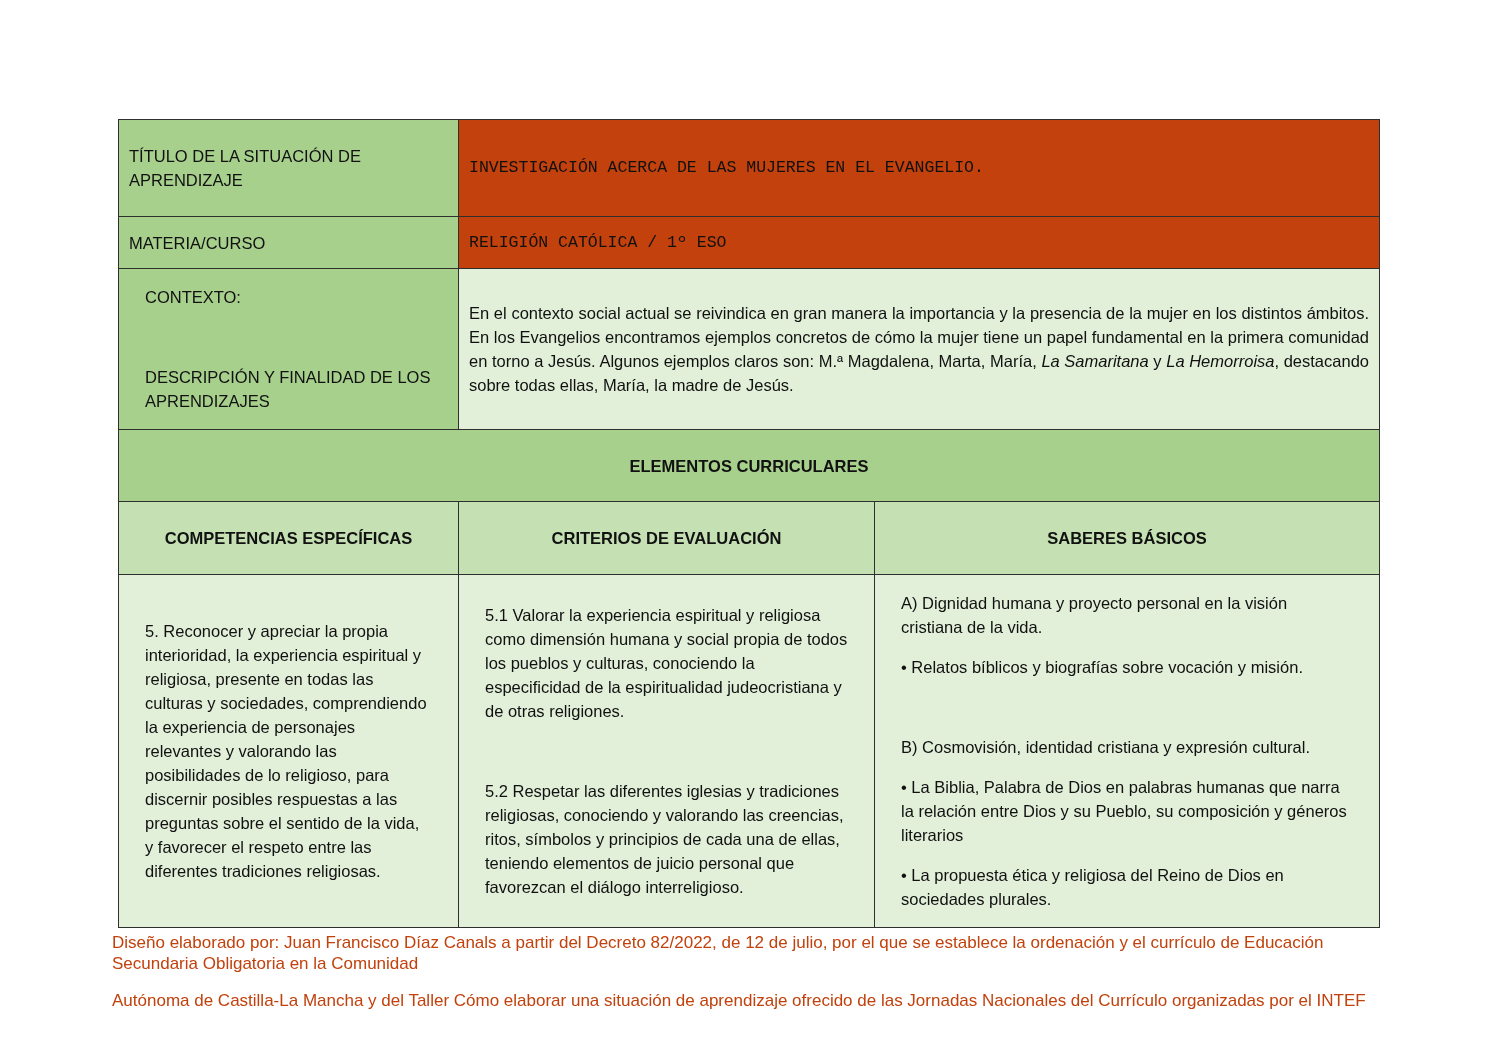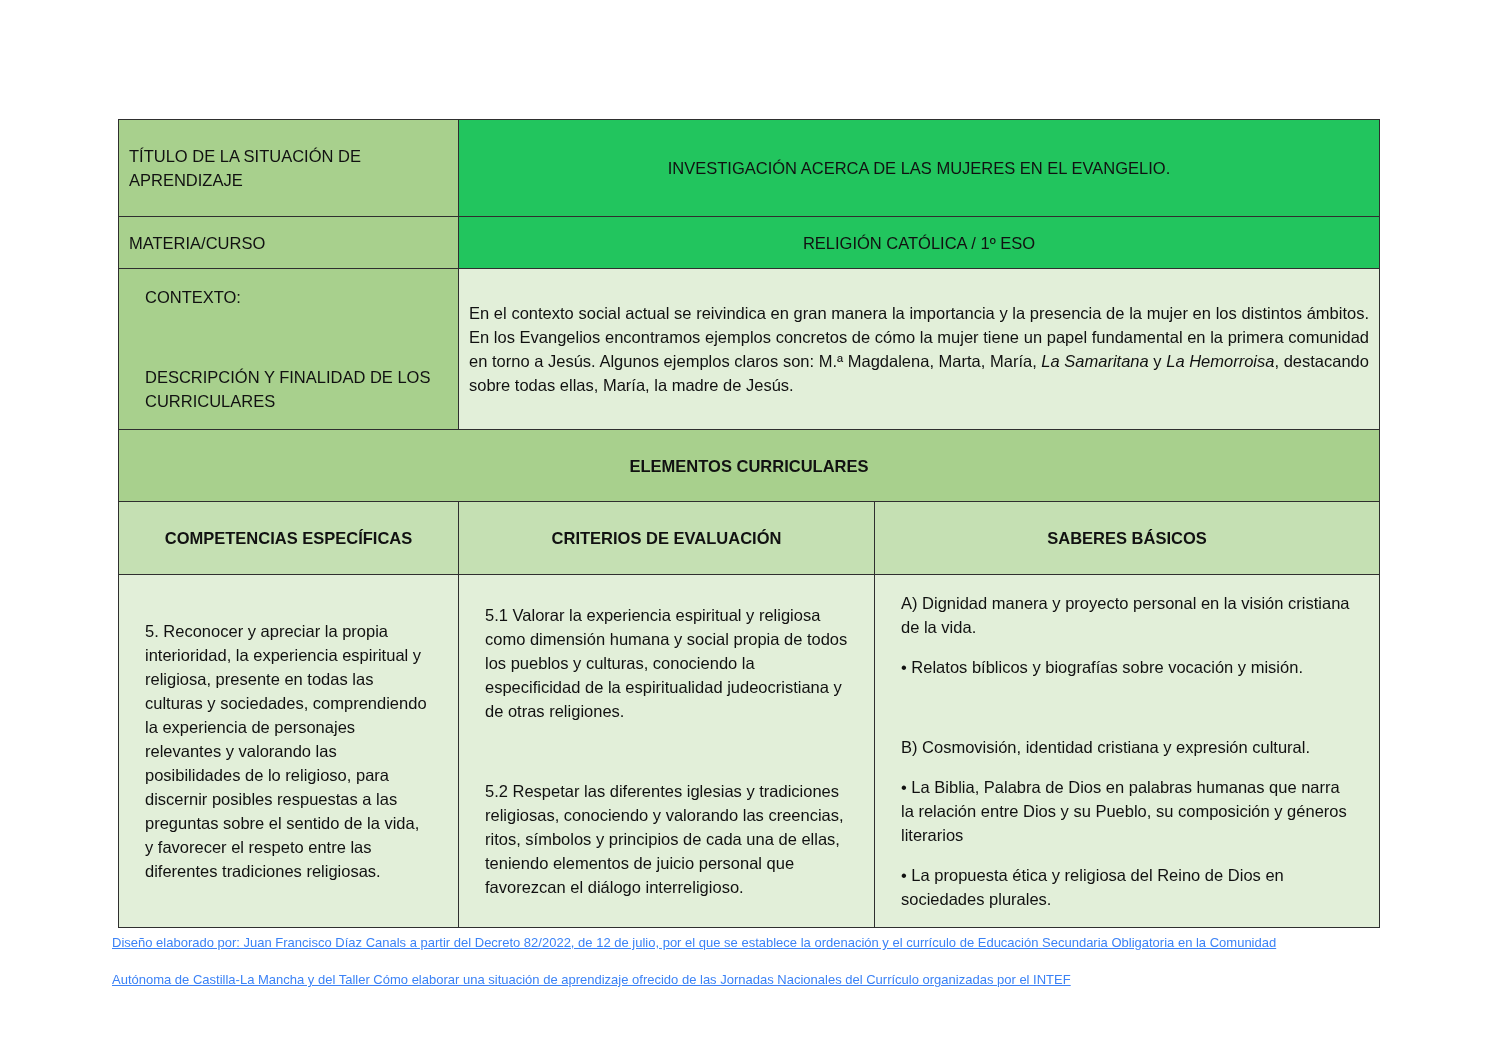--- a/index.html
+++ b/index.html
@@ -29,22 +29,23 @@
       padding: 0 10px;
       font-size: 16.5px;
       line-height: 24px;
     }
     .label-cell {
       background: #a8d08d;
       font-weight: normal;
       font-size: 16px;
     }
     .value-cell {
-      background: #22c55e;
-      text-align: center;
+      background: #c2410c;
+      text-align: left;
+      font-family: Liberation Mono, monospace;
     }
     .context-cell {
       background: #e2efd9;
       text-align: justify;
       vertical-align: middle;
     }
     .section-header {
       background: #a8d08d;
       text-align: center;
       font-weight: bold;
@@ -63,24 +64,23 @@
       padding-bottom: 4px;
       font-size: 17px;
       line-height: 24px;
     }
     .gap { height: 24px; }
     .footer {
       position: absolute;
       left: 96px;
       top: 916px;
       width: 1300px;
-      font-size: 13px;
+      font-size: 17px;
       line-height: 21px;
-      color: #3b82f6;
-      text-decoration: underline;
+      color: #c2410c;
     }
     em { font-style: italic; }
     p { margin: 16px; }
   </style>
 </head>
 <body>
 
 <table class="sheet">
   <colgroup>
     <col style="width:340px">
@@ -93,21 +93,21 @@
     <td class="value-cell" colspan="2">INVESTIGACIÓN ACERCA DE LAS MUJERES EN EL EVANGELIO.</td>
   </tr>
   <tr style="height:52px">
     <td class="label-cell">MATERIA/CURSO</td>
     <td class="value-cell" colspan="2">RELIGIÓN CATÓLICA / 1º ESO</td>
   </tr>
   <tr style="height:144px">
     <td class="label-cell">
       <p>CONTEXTO:</p>
       <div class="gap"></div>
-      <p>DESCRIPCIÓN Y FINALIDAD DE LOS CURRICULARES</p>
+      <p>DESCRIPCIÓN Y FINALIDAD DE LOS APRENDIZAJES</p>
     </td>
     <td class="context-cell" colspan="2"><span>En el contexto social actual se reivindica en gran manera la importancia y la presencia de la mujer en los distintos ámbitos. En los Evangelios encontramos ejemplos concretos de cómo la mujer tiene un papel fundamental en la primera comunidad en torno a Jesús. Algunos ejemplos claros son: M.ª Magdalena, Marta, María, </span><em>La Samaritana</em><span> y </span><em>La Hemorroisa</em><span>, destacando sobre todas ellas, María, la madre de Jesús.</span></td>
   </tr>
   <tr style="height:72px">
     <td class="section-header" colspan="3">ELEMENTOS CURRICULARES</td>
   </tr>
   <tr style="height:73px">
     <td class="col-header">COMPETENCIAS ESPECÍFICAS</td>
     <td class="col-header">CRITERIOS DE EVALUACIÓN</td>
     <td class="col-header">SABERES BÁSICOS</td>
@@ -115,21 +115,21 @@
   <tr style="height:326px">
     <td class="content-cell">
       <p>5. Reconocer y apreciar la propia interioridad, la experiencia espiritual y religiosa, presente en todas las culturas y sociedades, comprendiendo la experiencia de personajes relevantes y valorando las posibilidades de lo religioso, para discernir posibles respuestas a las preguntas sobre el sentido de la vida, y favorecer el respeto entre las diferentes tradiciones religiosas.</p>
     </td>
     <td class="content-cell">
       <p>5.1 Valorar la experiencia espiritual y religiosa como dimensión humana y social propia de todos los pueblos y culturas, conociendo la especificidad de la espiritualidad judeocristiana y de otras religiones.</p>
       <div class="gap"></div>
       <p>5.2 Respetar las diferentes iglesias y tradiciones religiosas, conociendo y valorando las creencias, ritos, símbolos y principios de cada una de ellas, teniendo elementos de juicio personal que favorezcan el diálogo interreligioso.</p>
     </td>
     <td class="content-cell">
-      <p>A) Dignidad manera y proyecto personal en la visión cristiana de la vida.</p>
+      <p>A) Dignidad humana y proyecto personal en la visión cristiana de la vida.</p>
       <p>• Relatos bíblicos y biografías sobre vocación y misión.</p>
       <div class="gap"></div>
       <p>B) Cosmovisión, identidad cristiana y expresión cultural.</p>
       <p>• La Biblia, Palabra de Dios en palabras humanas que narra la relación entre Dios y su Pueblo, su composición y géneros literarios</p>
       <p>• La propuesta ética y religiosa del Reino de Dios en sociedades plurales.</p>
     </td>
   </tr>
 </tbody>
   </table>
 

